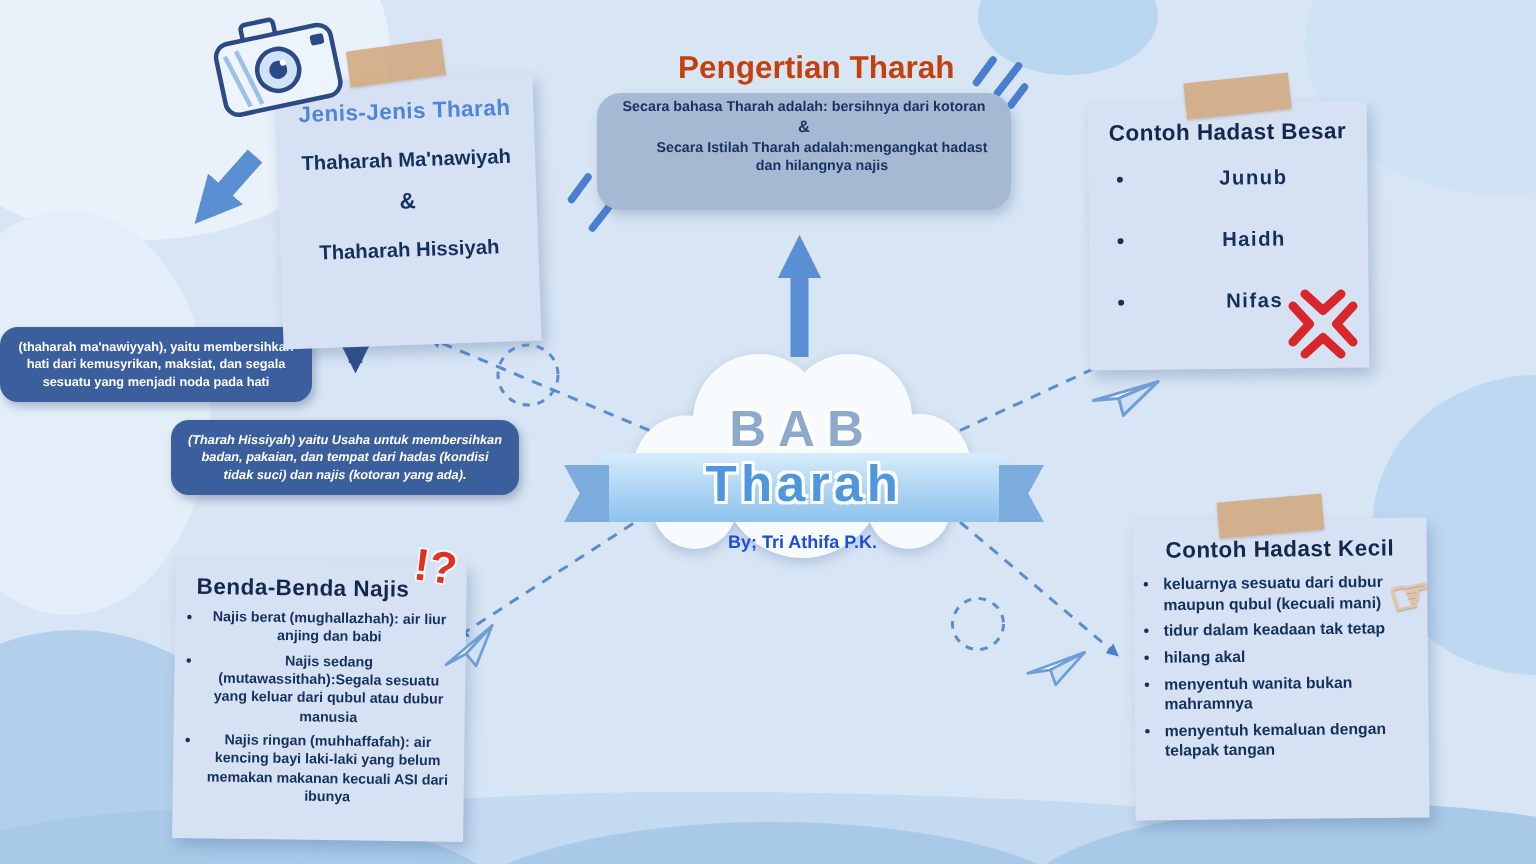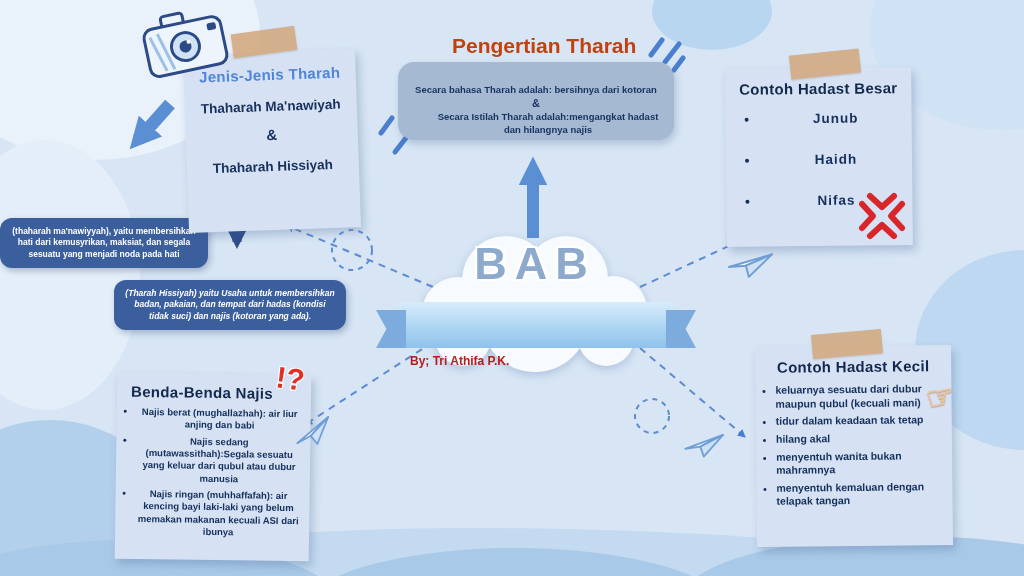--- a/index.html
+++ b/index.html
@@ -27,21 +27,21 @@
 
   .card{position:absolute;background:#d6e1f3;box-shadow:3px 5px 9px rgba(60,90,140,.28);z-index:3;}
   .card-title{text-align:center;color:#12294d;font-size:15px;letter-spacing:.3px;}
   .jenis{left:186px;top:52px;width:172px;height:178px;transform:rotate(-2deg);padding-top:14px;box-sizing:border-box;}
   .jenis .card-title{color:#4f86d8;font-size:15px;}
   .jenis-item{color:#16305c;font-size:13.5px;text-align:center;margin-top:16px;}
   .jenis-amp{color:#16305c;font-size:15px;text-align:center;margin-top:12px;}
 
   .peng-title{position:absolute;left:452px;top:34px;width:200px;font-size:21px;color:#c2410c;z-index:3;}
   .peng-box{position:absolute;left:398px;top:62px;width:276px;height:78px;background:#a5b9d3;border-radius:16px;
-            z-index:3;display:flex;flex-direction:column;justify-content:flex-end;align-items:center;
+            z-index:3;display:flex;flex-direction:column;justify-content:flex-start;align-items:center;
             color:#17325e;font-size:9.5px;text-align:center;padding:4px 8px;box-sizing:border-box;
             box-shadow:2px 4px 7px rgba(60,90,140,.25);}
   .peng-line1{white-space:nowrap;}
   .peng-amp{font-size:11px;margin:2px 0;}
   .peng-line2{max-width:230px;line-height:1.3;margin-left:24px;}
 
   .besar{left:726px;top:68px;width:186px;height:178px;transform:rotate(-.6deg);padding-top:12px;box-sizing:border-box;}
   .besar ul{margin:14px 0 0 0;padding-left:34px;color:#16305c;font-size:13.5px;letter-spacing:1px;}
   .besar li{margin-bottom:26px;text-align:center;}
 
@@ -55,32 +55,32 @@
   .kecil li{margin-bottom:4px;}
 
   .note{position:absolute;background:#3b5e9d;color:#ffffff;border-radius:12px;font-size:8.5px;
         text-align:center;padding:8px 10px;box-sizing:border-box;line-height:1.35;z-index:3;
         box-shadow:2px 3px 6px rgba(40,60,100,.3);}
   .note1{left:0px;top:218px;width:208px;}
   .note2{left:114px;top:280px;width:232px;font-style:italic;}
 
   .cloud-svg{position:absolute;left:408px;top:218px;width:254px;height:156px;z-index:4;
              filter:drop-shadow(0 3px 4px rgba(100,130,180,.35));}
-  .bab{position:absolute;left:410px;top:238px;width:250px;text-align:center;font-size:45px;
+  .bab{position:absolute;left:410px;top:267px;width:250px;text-align:center;font-size:34px;
        letter-spacing:8px;color:#8da9cc;z-index:5;
        text-shadow:-2px -2px 0 #fff,2px -2px 0 #fff,-2px 2px 0 #fff,2px 2px 0 #fff;}
   .ribbon{position:absolute;left:396px;top:302px;width:280px;height:46px;border-radius:10px;z-index:5;
           background:linear-gradient(180deg,#d7ecfb,#a9d2f2 60%,#8fc2ec);}
   .ribbon::before,.ribbon::after{content:"";position:absolute;top:8px;width:30px;height:38px;background:#7cacdd;z-index:-1;}
   .ribbon::before{left:-20px;clip-path:polygon(0 0,100% 0,100% 100%,0 100%,35% 50%);}
   .ribbon::after{right:-20px;clip-path:polygon(0 0,100% 0,65% 50%,100% 100%,0 100%);}
   .tharah{position:absolute;left:396px;top:304px;width:280px;text-align:center;font-size:34px;
           letter-spacing:3px;color:#4f97dd;z-index:6;
           text-shadow:-2px -2px 0 #fff,2px -2px 0 #fff,-2px 2px 0 #fff,2px 2px 0 #fff;}
-  .byline{position:absolute;left:410px;top:354px;width:250px;font-size:12px;color:#b91c1c;z-index:5;}
+  .byline{position:absolute;left:410px;top:354px;width:250px;text-align:center;font-size:12px;color:#1d4ed8;z-index:5;}
 
   .tape{position:absolute;background:#d3a97f;opacity:.88;z-index:4;box-shadow:0 1px 2px rgba(120,90,50,.3);}
   .tape1{left:232px;top:30px;width:64px;height:24px;transform:rotate(-8deg);}
   .tape2{left:790px;top:52px;width:70px;height:24px;transform:rotate(-6deg);}
   .tape3{left:812px;top:332px;width:70px;height:24px;transform:rotate(-5deg);}
 
   .camera{position:absolute;left:140px;top:4px;z-index:4;transform:rotate(-12deg);}
 
   .alert{position:absolute;left:276px;top:362px;font-size:30px;color:#e03127;z-index:5;transform:rotate(8deg);
          text-shadow:-1px -1px 0 #fff,1px -1px 0 #fff,-1px 1px 0 #fff,1px 1px 0 #fff;}
@@ -183,20 +183,21 @@
       <circle cx="98" cy="62" r="44"></circle>
       <circle cx="158" cy="60" r="42"></circle>
       <circle cx="205" cy="92" r="34"></circle>
       <circle cx="127" cy="100" r="54"></circle>
       <circle cx="55" cy="120" r="28"></circle>
       <circle cx="198" cy="120" r="28"></circle>
     </g>
   </svg>
   <div class="bab">BAB</div>
   <div class="ribbon"></div>
+  <div class="tharah">Tharah</div>
   <div class="byline">By; Tri Athifa P.K.</div>
 
   <div class="tape tape1"></div>
   <div class="tape tape2"></div>
   <div class="tape tape3"></div>
 
   <svg class="camera" width="96" height="80" viewBox="0 0 96 80">
     <rect x="26" y="8" width="22" height="14" rx="3" fill="#eef4fb" stroke="#2c4a85" stroke-width="3"></rect>
     <rect x="6" y="18" width="78" height="48" rx="9" fill="#eef4fb" stroke="#2c4a85" stroke-width="3"></rect>
     <g stroke="#9cc0e6" stroke-width="3">

